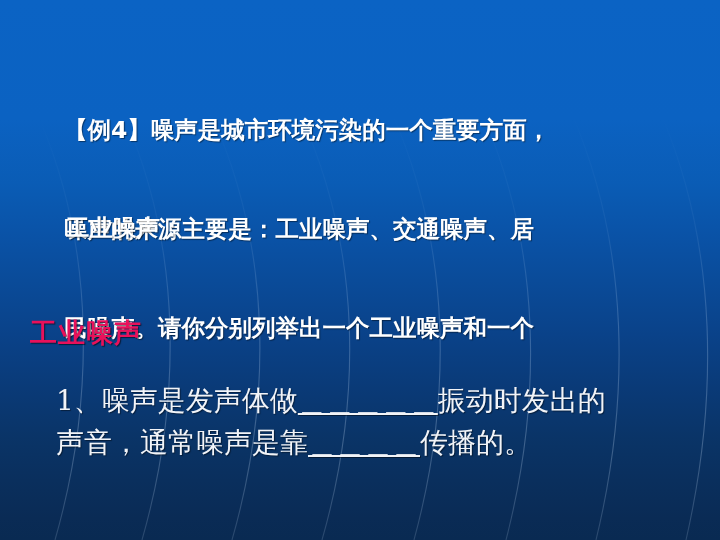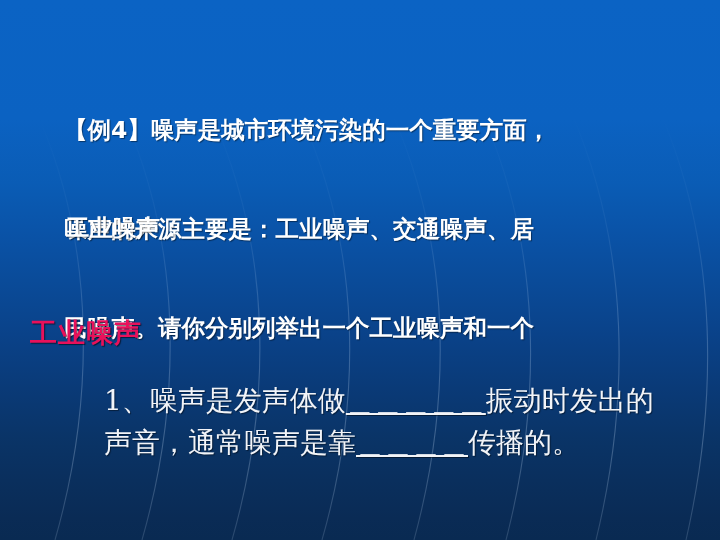--- a/index.html
+++ b/index.html
@@ -79,21 +79,21 @@
     position: absolute;
     left: 56px;
     top: 380px;
     width: 640px;
     font-family: "DejaVu Serif", "Liberation Serif", serif;
     font-size: 28px;
     line-height: 42px;
     color: #f2f4f8;
     text-shadow: 1px 1px 1px rgba(0,0,0,0.45);
   }
-  .exercise .line { display: block; white-space: pre; margin-left: 48px; }
+  .exercise .line { display: block; white-space: pre; }
   .blank {
     text-decoration: underline;
     text-decoration-thickness: 2px;
     text-underline-offset: 3px;
   }
 </style>
 </head>
 <body>
 
 <div id="slide">

